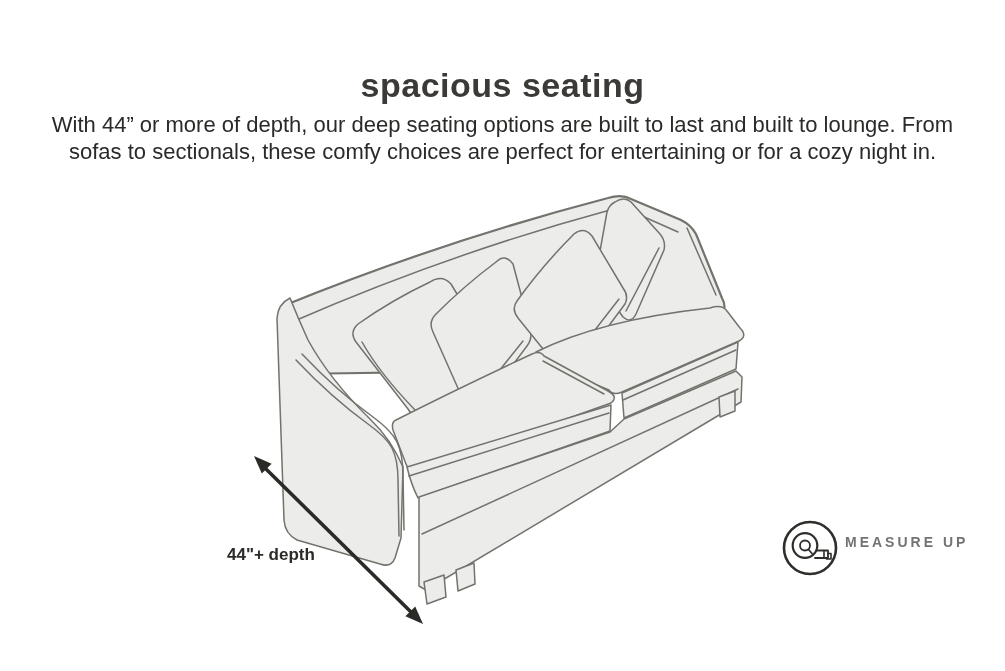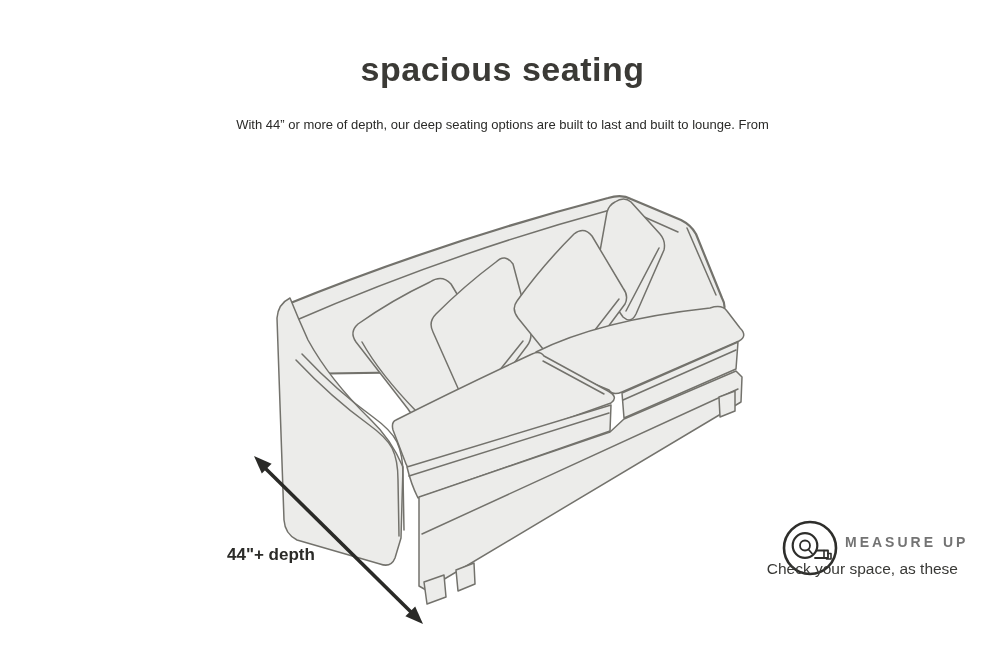--- a/index.html
+++ b/index.html
@@ -3,26 +3,26 @@
 <meta charset="utf-8">
 <style>
   html,body{margin:0;padding:0;}
   body{
     width:1005px;height:671px;position:relative;overflow:hidden;
     background:#ffffff;
     font-family:"Liberation Sans","DejaVu Sans",sans-serif;
   }
   .abs{position:absolute;}
   .title{
-    top:50px;left:0;width:1005px;text-align:center;
+    top:66px;left:0;width:1005px;text-align:center;
     font-size:34px;font-weight:700;letter-spacing:.5px;color:#3b3a36;
   }
   .intro{
     top:111px;left:0;width:1005px;text-align:center;
-    font-size:13px;line-height:27px;color:#2a2a28;
+    font-size:22px;line-height:27px;color:#2a2a28;
   }
   .sofa-svg{left:270px;top:190px;width:480px;height:430px;}
   .arrow-svg{left:238px;top:444px;width:200px;height:192px;}
   .depth-label{
     left:227px;top:545px;font-size:17px;font-weight:700;color:#2b2b28;
   }
   .mu-icon{left:781px;top:519px;width:58px;height:58px;}
   .mu-heading{
     left:845px;top:534px;font-size:14px;font-weight:700;
     letter-spacing:3px;color:#737373;
@@ -33,20 +33,21 @@
   }
   .mu-note span{display:block;}
 </style>
 </head>
 <body>
 
 <div class="abs title">spacious seating</div>
 
 <div class="abs intro">
   <span>With 44” or more of depth, our deep seating options are built to last and built to lounge. From</span><br>
+  <span>sofas to sectionals, these comfy choices are perfect for entertaining or for a cozy night in.</span>
 </div>
 
 <svg class="abs sofa-svg" viewBox="0 0 480 430" aria-hidden="true">
   <g fill="#ececea" stroke="#73726c" stroke-width="1.5" stroke-linejoin="round" stroke-linecap="round">
 
     <path stroke-width="2.2" d="M 18,152 L 13,116 Q 170,52 338,8 Q 352,4 361,9 L 411,30 Q 421,35 426,44 L 452,108 Q 457,117 452,125 L 449,178 L 22,184 Z"></path>
     <path fill="none" d="M 22,132 Q 178,64 340,20 Q 353,16 363,22 L 408,42"></path>
     <path fill="none" d="M 417,38 L 446,105"></path>
     <path fill="none" d="M 10,134 L 32,176"></path>
 
@@ -97,14 +98,13 @@
     <circle cx="24" cy="26.5" r="12.3" stroke-width="2.2"></circle>
     <circle cx="24" cy="26.5" r="5" stroke-width="1.8"></circle>
     <path d="M 27.5,30.5 L 31,34.5" stroke-width="1.8"></path>
     <path d="M 35.5,31.5 L 47,31.5 L 47,39 L 34,39" stroke-width="1.8"></path>
     <path d="M 43,31.5 L 43,39" stroke-width="1.6"></path>
     <path d="M 47,34.5 L 50,34.5 L 50,40 L 45.5,40" stroke-width="1.6"></path>
   </g>
 </svg>
 <div class="abs mu-heading">MEASURE UP</div>
 <div class="abs mu-note">
-  <span>Check your space, as these</span>
 </div>
 
 </body></html>

